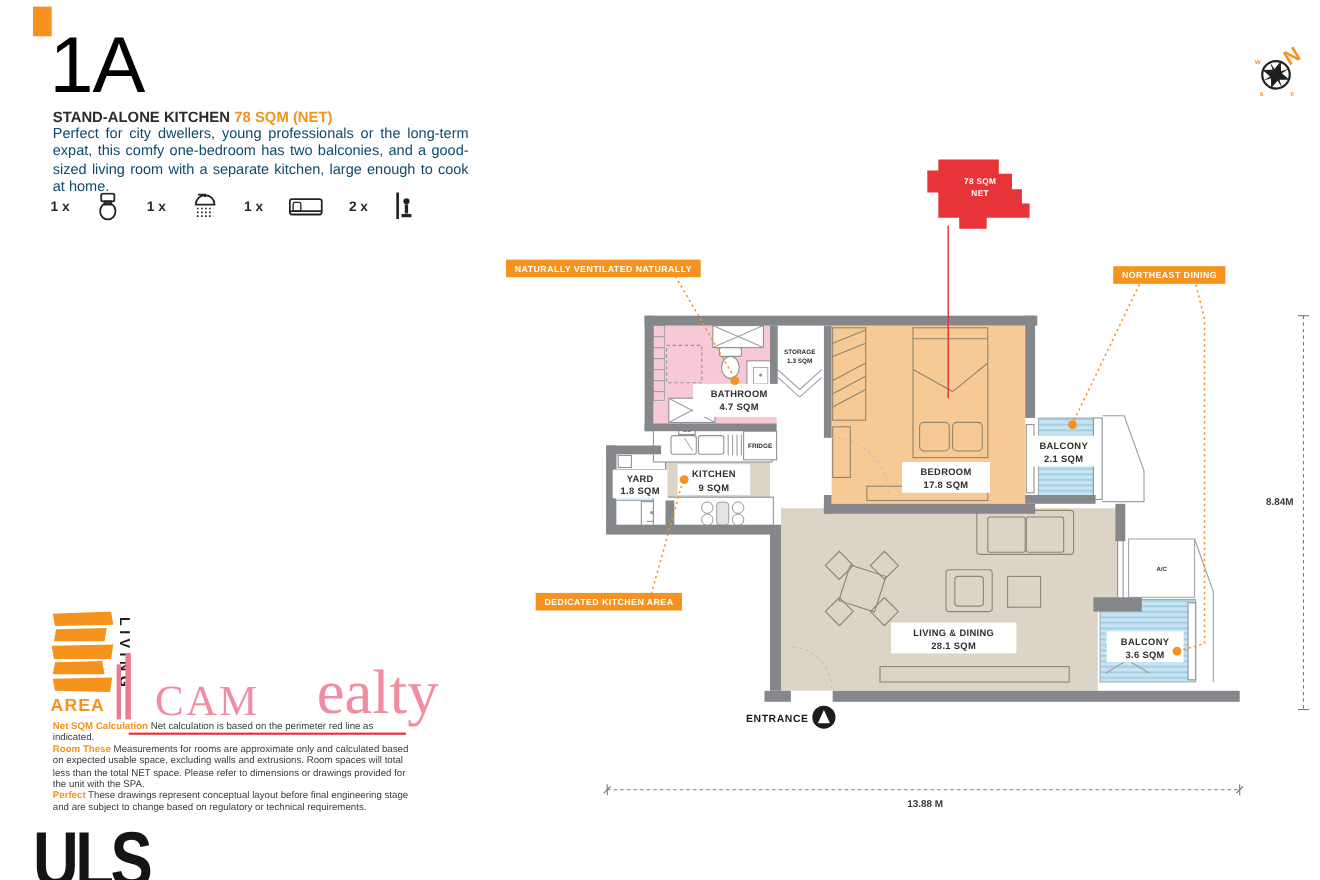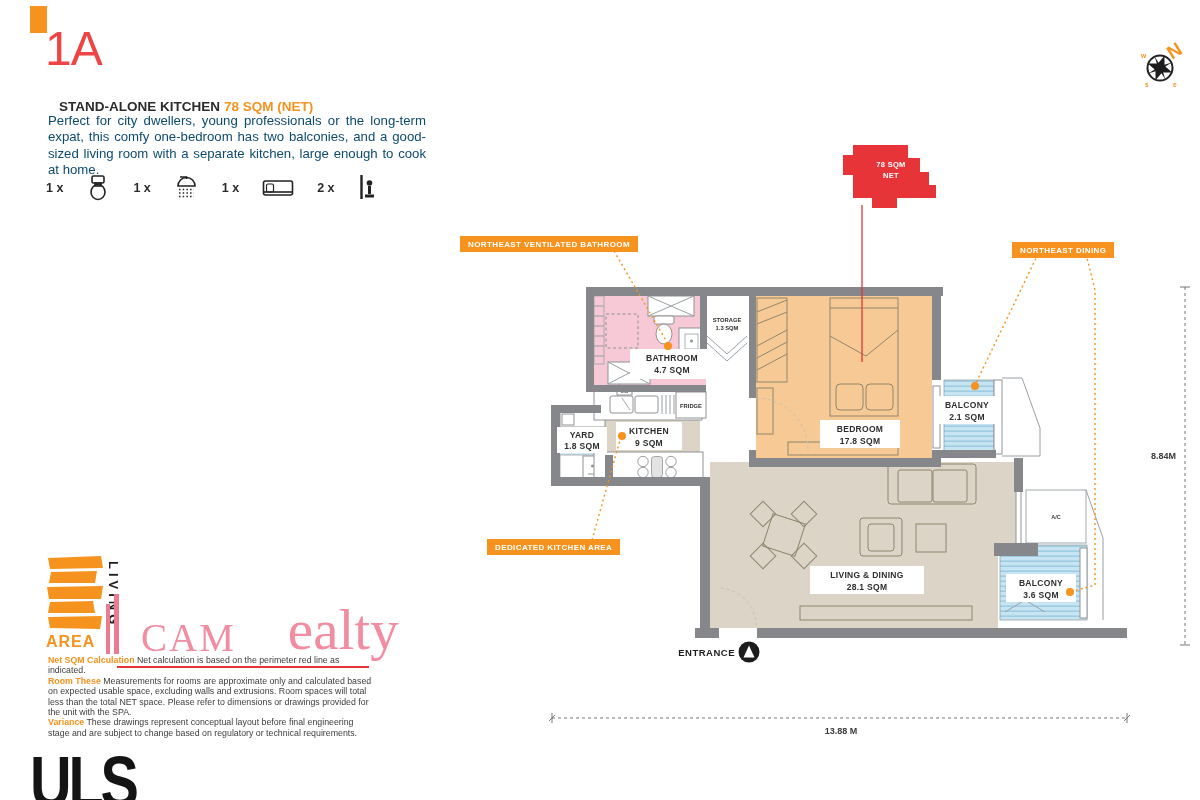--- a/index.html
+++ b/index.html
@@ -2,22 +2,22 @@
 <html><head>
 <meta charset="utf-8">
 <style>
   html,body{margin:0;padding:0;background:#fff;}
   #page{position:relative;width:1200px;height:800px;background:#fff;overflow:hidden;
         font-family:"Liberation Sans",sans-serif;color:#3c3c3c;}
   #plan-svg{position:absolute;left:0;top:0;z-index:1;}
   .abs{position:absolute;}
   
   .brand-square{left:30px;top:6px;width:17px;height:27px;background:#F6921E;z-index:2;}
-  .unit-title{left:45px;top:26px;font-size:48px;line-height:.95;color:#ef4444;font-weight:400;letter-spacing:-1px;z-index:2;}
-  .subtitle-row{left:59px;top:99px;font-size:13.5px;font-weight:bold;color:#2b2b2b;z-index:2;white-space:nowrap;}
+  .unit-title{left:45px;top:26px;font-size:72px;line-height:.95;color:#000000;font-weight:400;letter-spacing:-1px;z-index:2;}
+  .subtitle-row{left:48px;top:99px;font-size:13.5px;font-weight:bold;color:#2b2b2b;z-index:2;white-space:nowrap;}
   .subtitle-row .area{color:#F6921E;margin-left:4px;}
   .description{left:48px;top:113px;width:378px;font-size:13.2px;line-height:16.3px;
                text-align:justify;color:#0c4a6e;z-index:2;}
   .features{left:46px;top:174px;display:flex;align-items:center;gap:23px;z-index:2;}
   .features .qty{font-size:12.5px;font-weight:bold;color:#2b2b2b;}
   .features svg{display:block;}
   
   .callout{background:#F6921E;color:#fff;font-size:8px;font-weight:bold;letter-spacing:.4px;
            padding:3.5px 8px 3px 8px;z-index:3;white-space:nowrap;}
   .co-bath{left:460px;top:236px;}
@@ -316,21 +316,21 @@
     <span>
       <svg width="18" height="27" viewBox="0 0 18 27">
         <line x1="3.5" y1="1" x2="3.5" y2="25" stroke="#222" stroke-width="2.4"></line>
         <circle cx="11.5" cy="9" r="2.8" fill="#222"></circle>
         <line x1="11.5" y1="12" x2="11.5" y2="20" stroke="#222" stroke-width="3"></line>
         <rect x="7" y="20.5" width="9" height="3" fill="#222"></rect>
       </svg>
     </span>
   </div>
 
-  <div class="abs callout co-bath">NORTHEAST VENTILATED BATHROOM</div>
+  <div class="abs callout co-bath">NATURALLY VENTILATED NATURALLY</div>
   <div class="abs callout co-ne">NORTHEAST DINING</div>
   <div class="abs callout co-kitchen">DEDICATED KITCHEN AREA</div>
 
   <div class="abs odom-slabs">
     <svg width="62" height="76" viewBox="0 0 62 76" fill="#F6921E">
       <path d="M2,2 L55,0 L57,12 L4,13 Z"></path>
       <path d="M5,16 L51,15 L49,27 L3,27 Z"></path>
       <path d="M1,31 L57,30 L55,43 L3,43 Z"></path>
       <path d="M4,46 L47,45 L49,57 L2,57 Z"></path>
       <path d="M2,61 L56,60 L54,73 L4,72 Z"></path>
@@ -342,18 +342,18 @@
   <div class="abs watermark">
     <span class="wm-bar1"></span>
     <span class="wm-bar2"></span>
     <span class="wm-cam">CAM</span>
     <span class="wm-ealty">ealty</span>
   </div>
 
   <div class="abs legal">
     <p><span class="lead">Net SQM Calculation</span><span> Net calculation is based on the perimeter red line as indicated.</span></p>
     <p><span class="lead">Room These</span><span> Measurements for rooms are approximate only and calculated based on expected usable space, excluding walls and extrusions. Room spaces will total less than the total NET space. Please refer to dimensions or drawings provided for the unit with the SPA.</span></p>
-    <p><span class="lead">Variance</span><span> These drawings represent conceptual layout before final engineering stage and are subject to change based on regulatory or technical requirements.</span></p>
+    <p><span class="lead">Perfect</span><span> These drawings represent conceptual layout before final engineering stage and are subject to change based on regulatory or technical requirements.</span></p>
   </div>
   <div class="abs redline"></div>
 
   <div class="abs uls">ULS</div>
 </div>
 
 </body></html>

